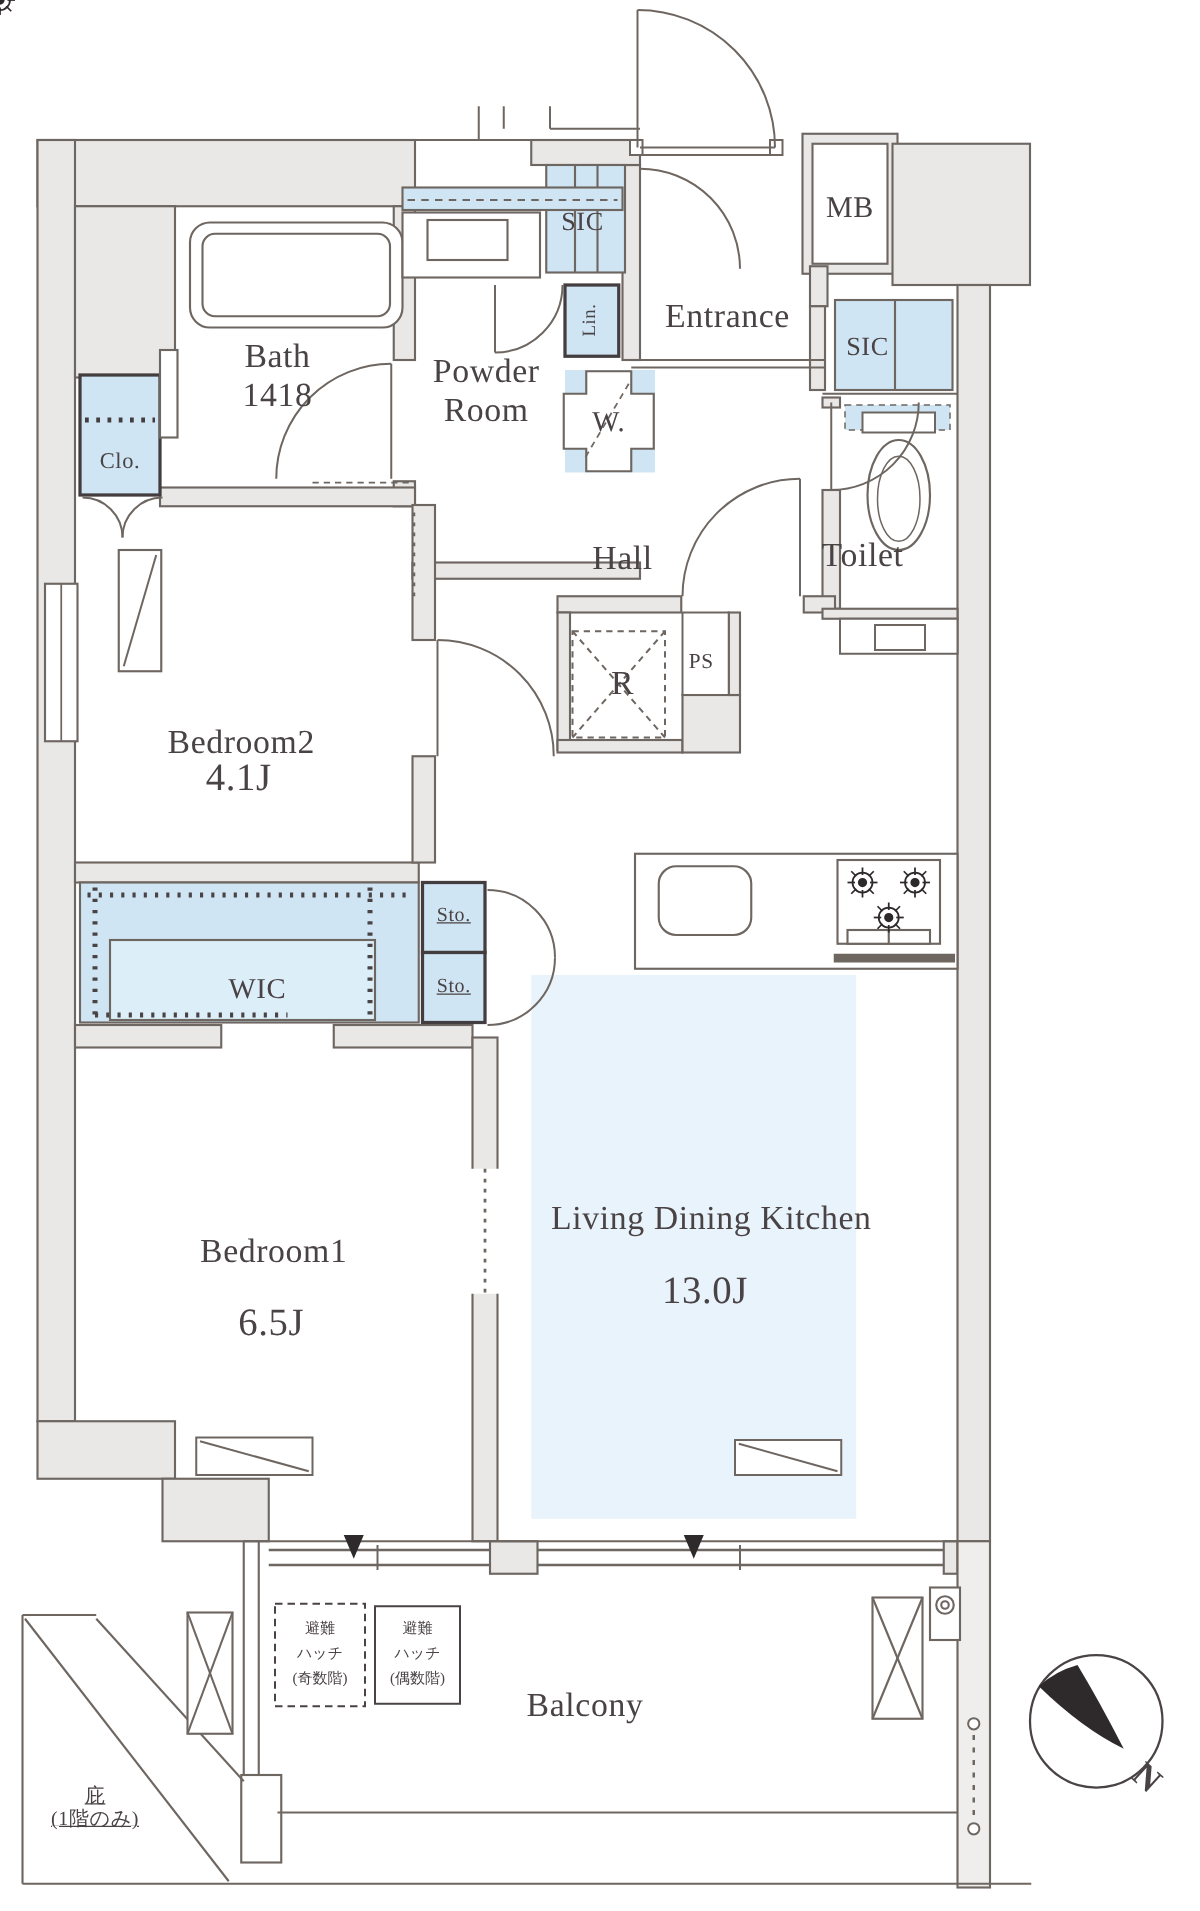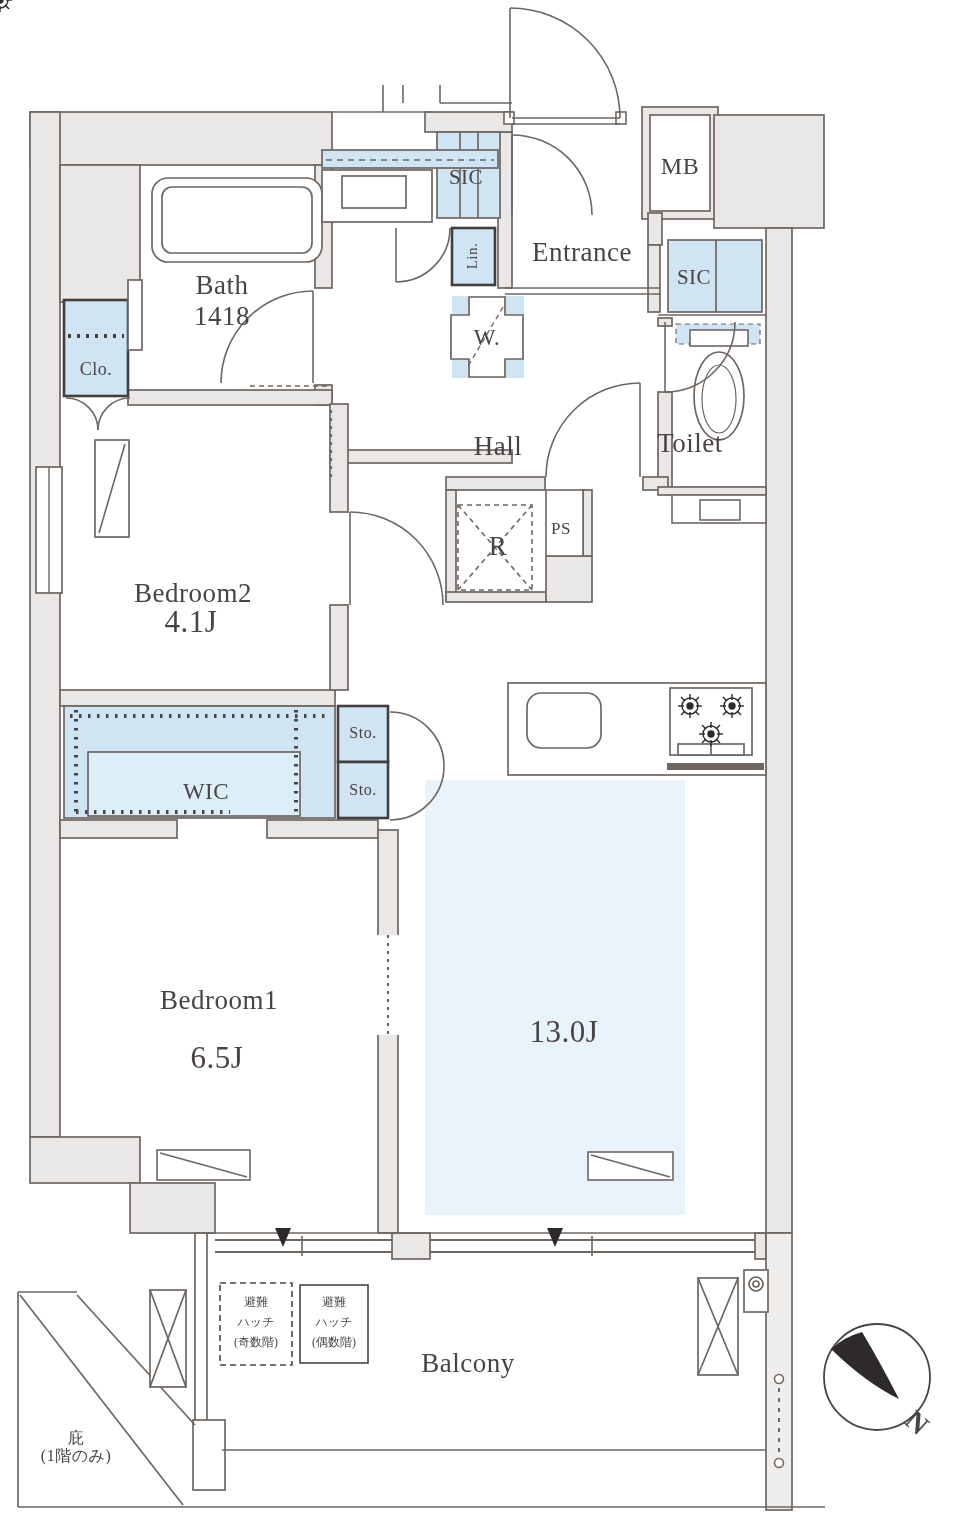--- a/index.html
+++ b/index.html
@@ -9,21 +9,21 @@
   }
   #plan svg{position:absolute;left:0;top:0;}
   .lbl{
     position:absolute;transform:translate(-50%,-50%);
     text-align:center;white-space:nowrap;line-height:1.15;
     letter-spacing:0.5px;color:#4a4345;
   }
   .wrap{white-space:normal;}
   .t12{font-size:12px;line-height:1.65;letter-spacing:0;}
   .t15{font-size:15px;}
-  .t16{font-size:16px;}
+  .t16{font-size:16px;text-decoration:underline;}
   .t17{font-size:17px;}
   .t18{font-size:18px;}
   .t21{font-size:21px;}
   .t23{font-size:23px;}
   .t24{font-size:24px;}
   .t27{font-size:27px;}
   .t31{font-size:31px;}
   .rot-ccw{transform:translate(-50%,-50%) rotate(-90deg);}
   .north{font-size:28px;font-weight:bold;transform:translate(-50%,-50%) rotate(42deg);}
   .two-line span{display:block;}
@@ -275,38 +275,40 @@
   <g>
     <circle cx="877" cy="1377" r="53" fill="none" stroke="#4a4345" stroke-width="1.8"></circle>
     <path d="M 831,1349 Q 844,1337 862,1332 Q 880,1362 899,1399 Q 866,1383 831,1349 Z" fill="#2e2a2b"></path>
   </g>
 </svg>
 
   <div class="lbl t27 two-line" style="left:222px;top:301px;">
     <span>Bath</span>
       <span>1418</span>
   </div>
+  <div class="lbl t27 wrap" style="left:389px;top:313px;width:150px;">Powder Room</div>
   <div class="lbl t21" style="left:466px;top:177px;">SIC</div>
   <div class="lbl t15 rot-ccw" style="left:473px;top:256px;">Lin.</div>
   <div class="lbl t23" style="left:487px;top:338px;">W.</div>
   <div class="lbl t27" style="left:582px;top:253px;text-align:center;">Entrance</div>
   <div class="lbl t24" style="left:680px;top:167px;">MB</div>
   <div class="lbl t21" style="left:694px;top:277px;">SIC</div>
   <div class="lbl t27" style="left:690px;top:444px;text-align:center;">Toilet</div>
   <div class="lbl t27" style="left:498px;top:447px;">Hall</div>
   <div class="lbl t27" style="left:498px;top:547px;">R</div>
   <div class="lbl t17" style="left:561px;top:529px;">PS</div>
   <div class="lbl t18" style="left:96px;top:369px;">Clo.</div>
   <div class="lbl t27" style="left:193px;top:566px;margin-top:28px;">Bedroom2</div>
   <div class="lbl t31" style="left:191px;top:622px;">4.1J</div>
   <div class="lbl t23" style="left:206px;top:792px;">WIC</div>
   <div class="lbl t16" style="left:363px;top:733px;">Sto.</div>
   <div class="lbl t16" style="left:363px;top:790px;">Sto.</div>
   <div class="lbl t27" style="left:219px;top:1001px;">Bedroom1</div>
   <div class="lbl t31" style="left:217px;top:1058px;text-align:center;">6.5J</div>
+  <div class="lbl t27" style="left:569px;top:975px;">Living Dining Kitchen</div>
   <div class="lbl t31" style="left:564px;top:1032px;">13.0J</div>
   <div class="lbl t27" style="left:468px;top:1364px;">Balcony</div>
 
   <div class="lbl t16 two-line" style="left:76px;top:1447px;">
     <span>庇</span>
       <span>(1階のみ)</span>
   </div>
   <div class="lbl t12 two-line" style="left:256px;top:1323px;">
     <span>避難</span>
       <span>ハッチ</span>

